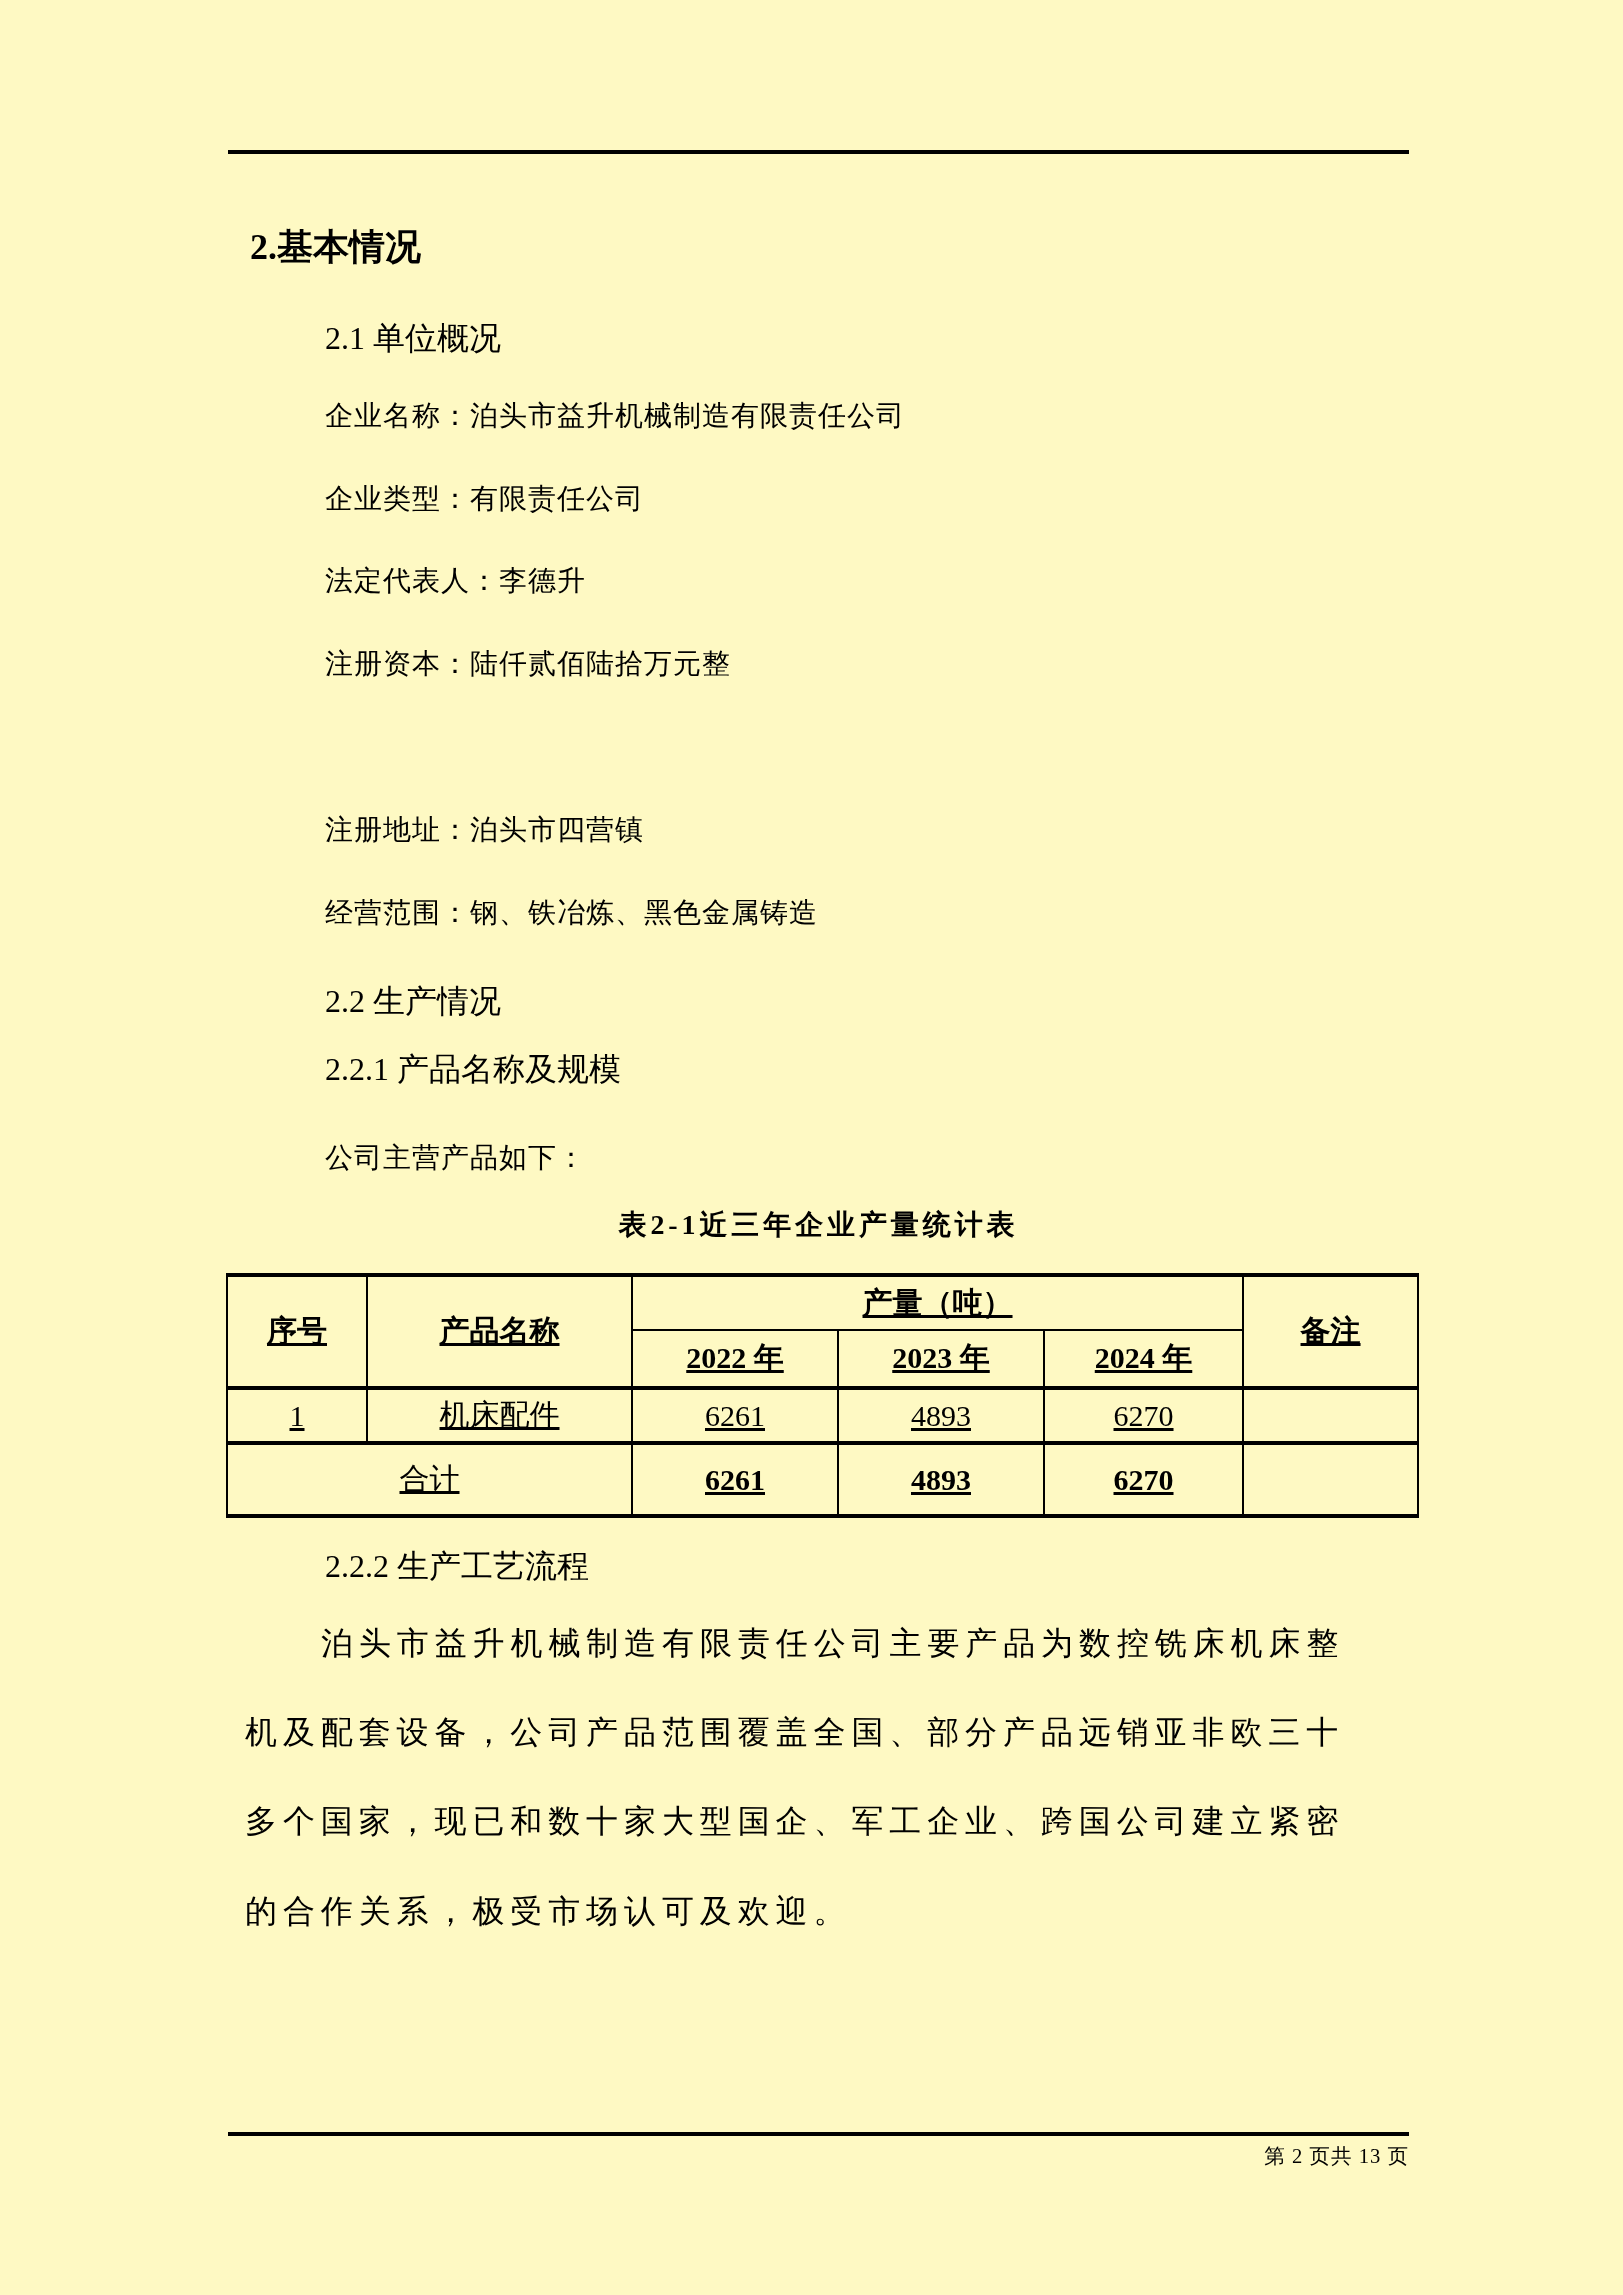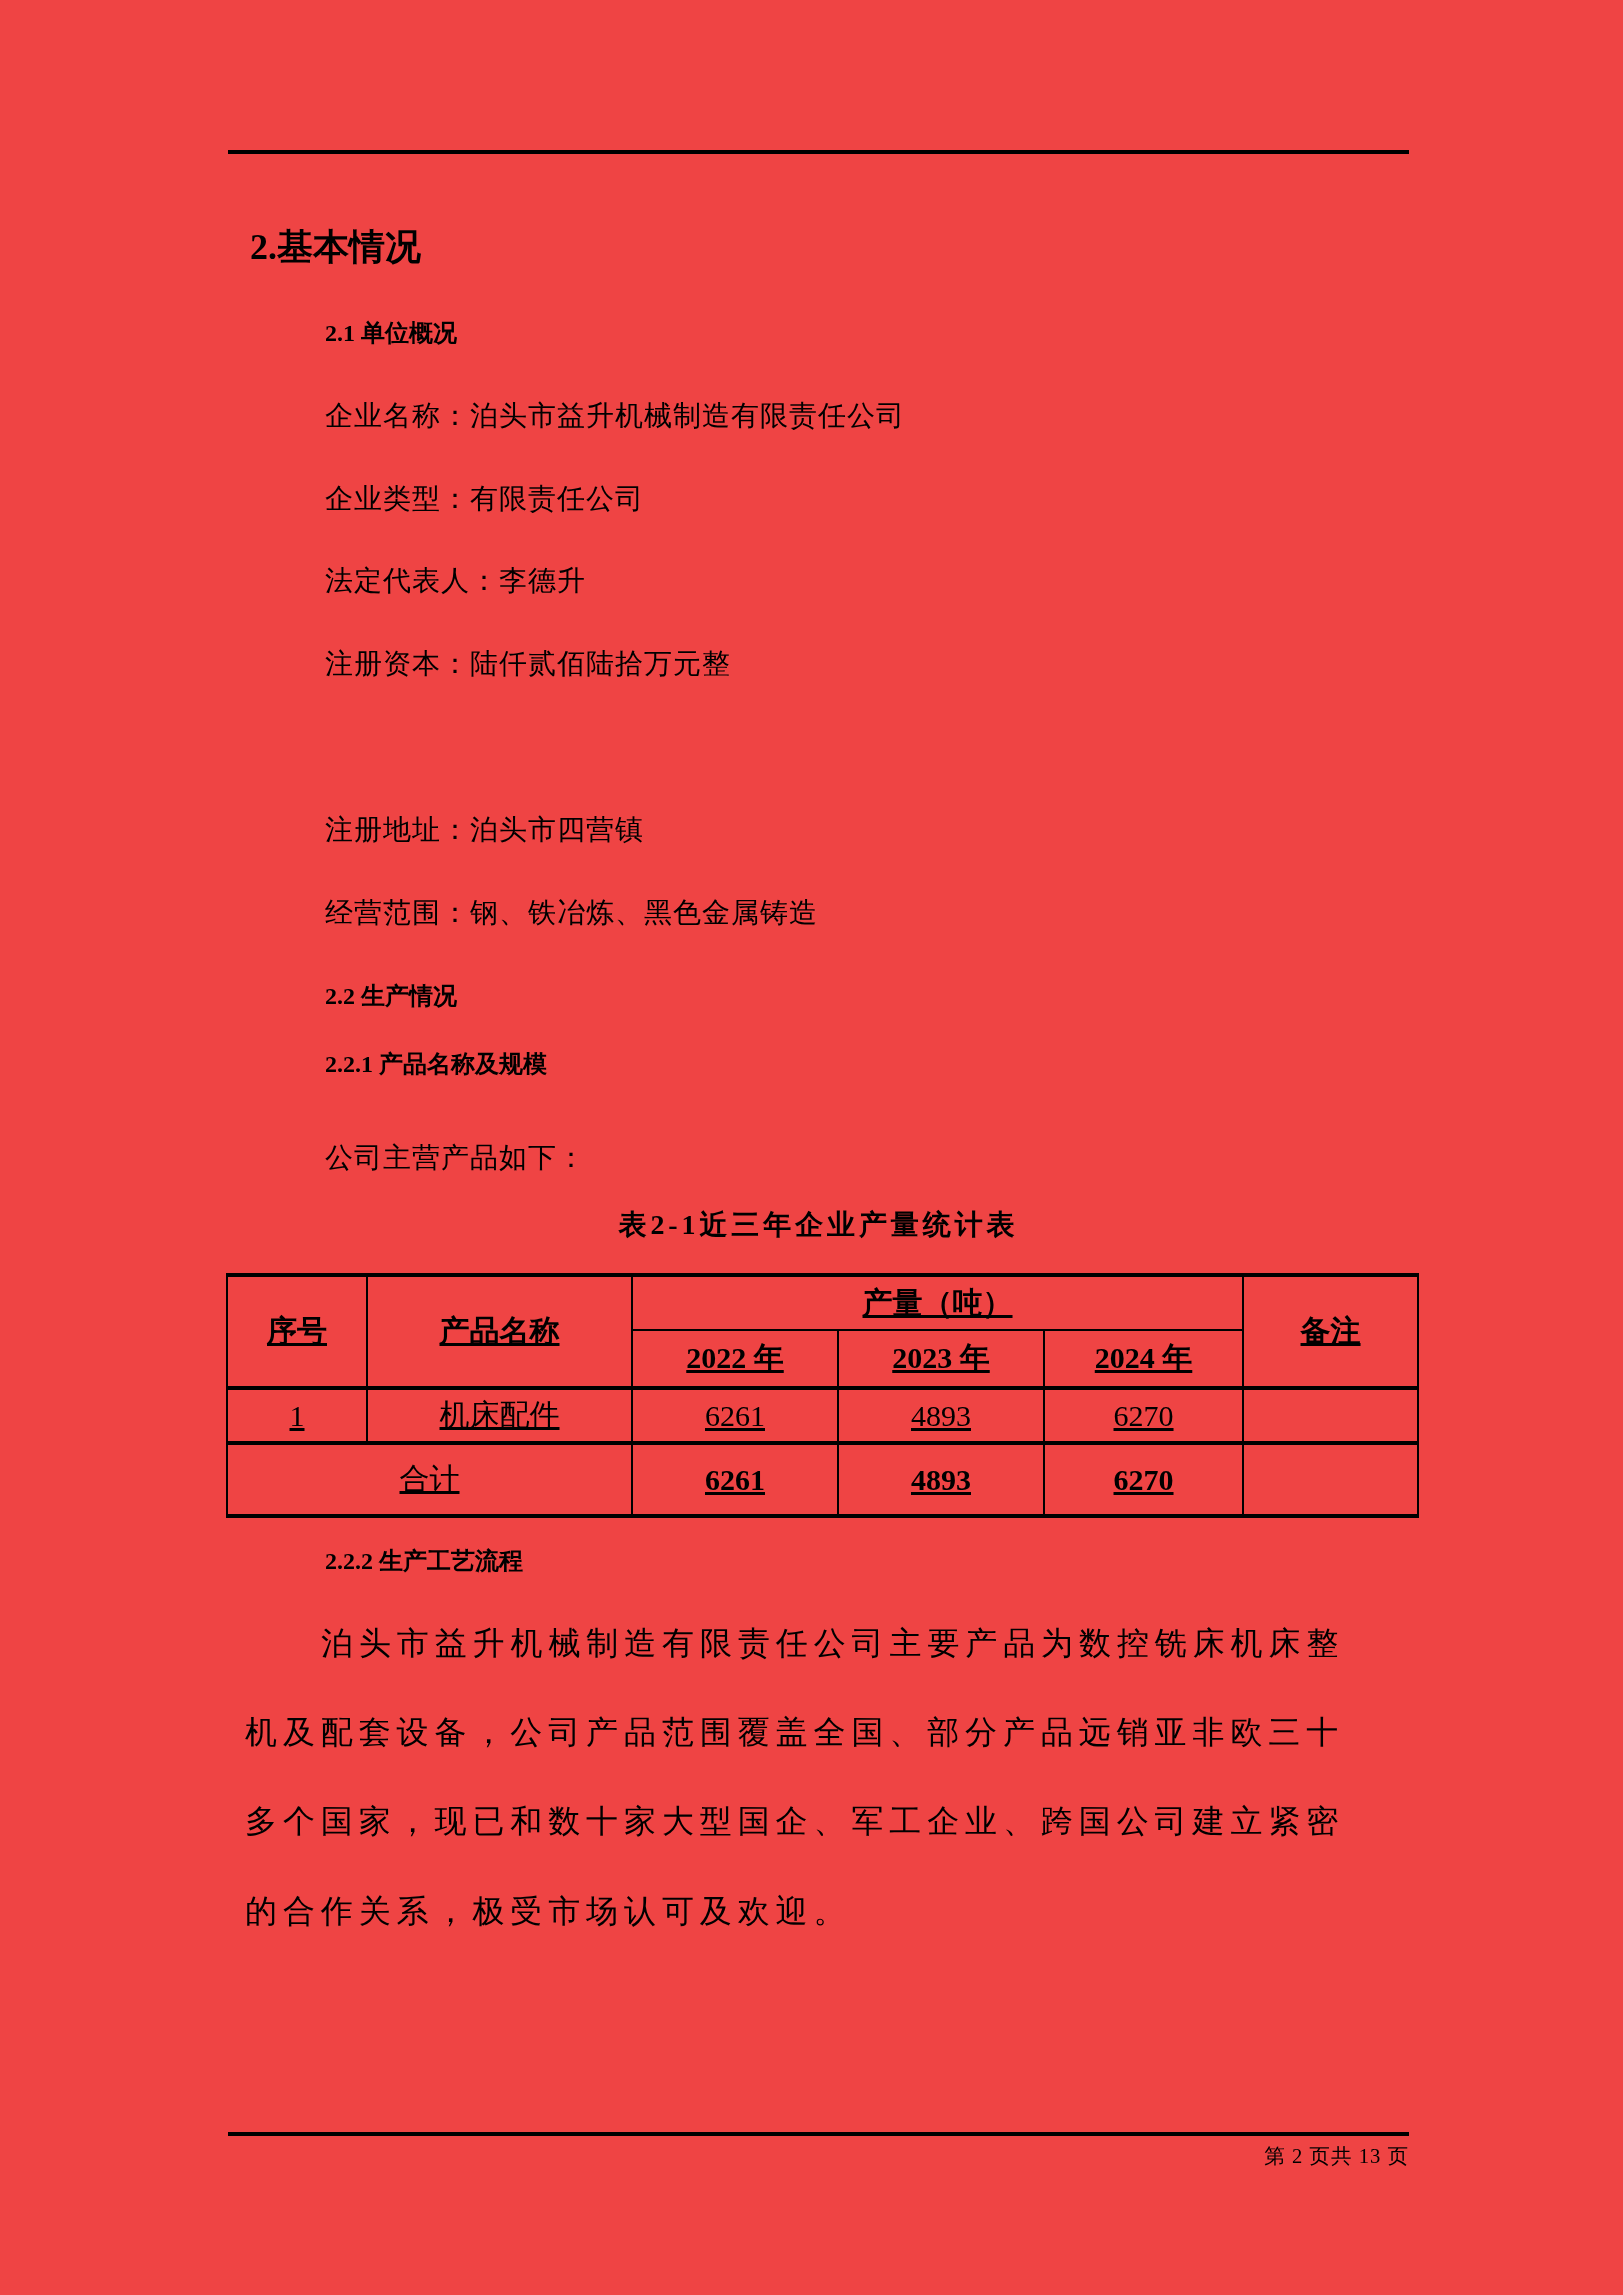--- a/index.html
+++ b/index.html
@@ -1,28 +1,28 @@
 <!DOCTYPE html>
 <html style="font-size:7.9px"><head>
 <meta charset="utf-8">
 <style>
   html, body { margin: 0; padding: 0; background: #ffffff; }
   .page {
     position: relative;
     width: 1623px;
     height: 2295px;
-    background: #ef4444;
+    background: #fef9c3;
     color: #000000;
     font-family: "Liberation Serif", "DejaVu Serif", serif;
     overflow: hidden;
   }
   .abs { position: absolute; white-space: nowrap; }
   .rule { position: absolute; background: #000; height: 4.4px; }
   .h-main { font-size: 36px; font-weight: bold; }
-  .h-sec  { font-size: 24px; font-weight: bold; }
+  .h-sec  { font-size: 32px; font-weight: normal; }
   .body-line { font-size: 28px; letter-spacing: 1px; }
   .para-line { font-size: 32px; letter-spacing: 5.9px; }
   .table-title { font-size: 28px; font-weight: bold; letter-spacing: 3.9px; text-align: center; }
   .footer-text { font-size: 20.6px; text-align: right; letter-spacing: 1px; }
 
   table.stats {
     position: absolute;
     left: 226px;
     top: 1273px;
     width: 1191px;

